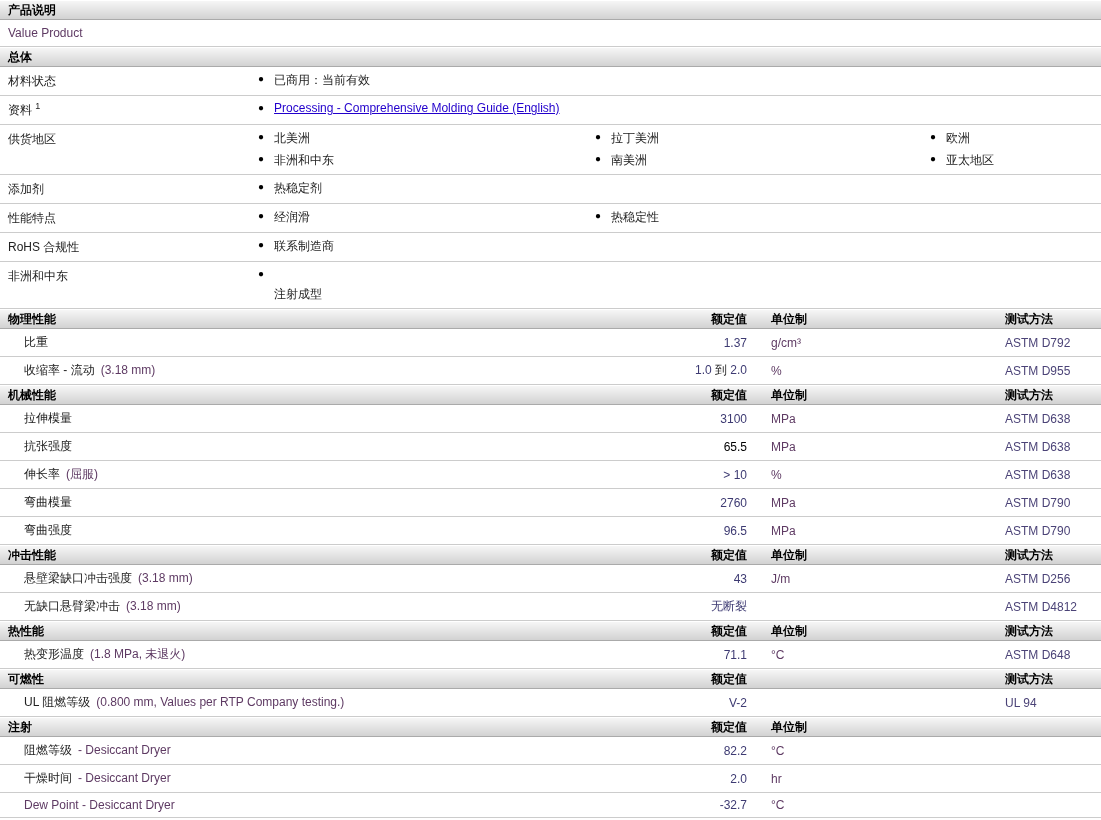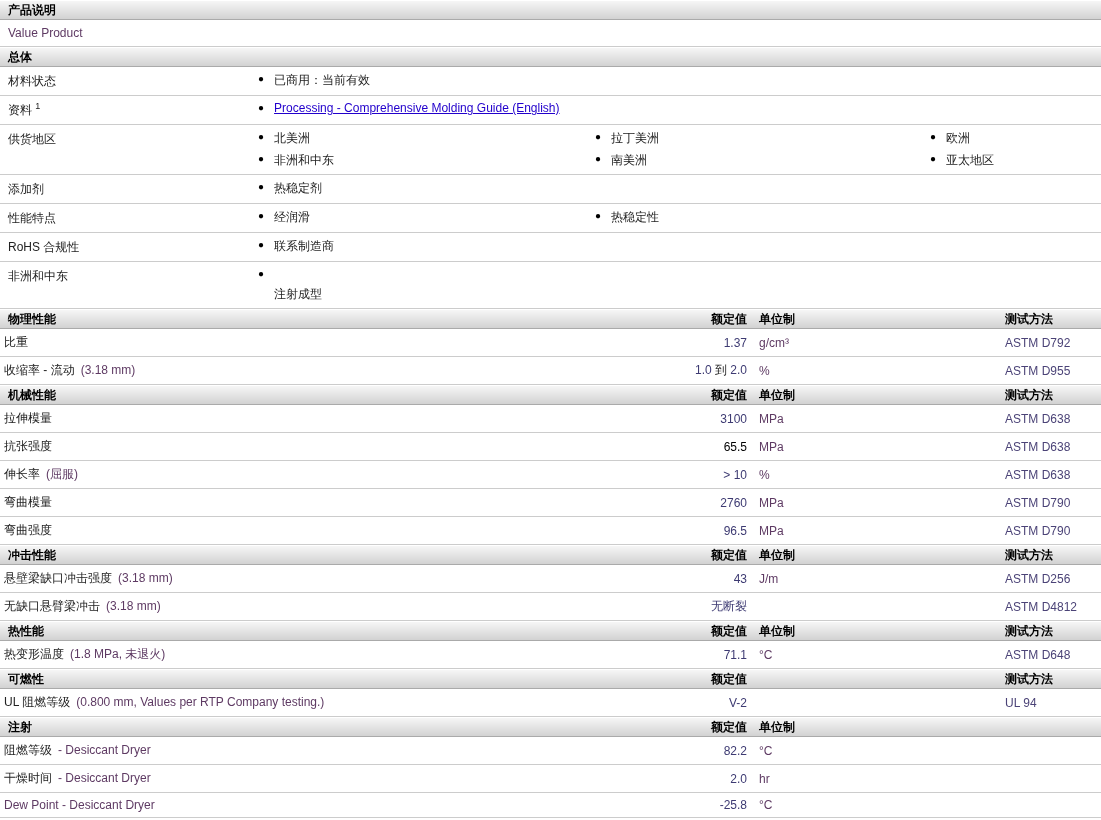--- a/index.html
+++ b/index.html
@@ -22,33 +22,33 @@
     align-items:center;
     font-weight:bold;
     color:#000000;
   }
   .bar.simple{grid-template-columns:1fr;}
   .bar .bar-title{padding-left:8px;white-space:nowrap;}
 
   
   .pgrid{grid-template-columns:600px 147px 250px 104px;}
   .cell-value{text-align:right;white-space:nowrap;}
-  .cell-unit{padding-left:12px;white-space:nowrap;}
+  .cell-unit{padding-left:24px;white-space:nowrap;}
   .cell-test{padding-left:8px;white-space:nowrap;}
 
   
   .prow{
     display:grid;
     grid-template-columns:600px 147px 250px 104px;
     align-items:center;
     border-bottom:1px solid #cccccc;
     padding:5px 0 5px 0;
     background:#ffffff;
   }
-  .prow .lbl{padding-left:4px;}
+  .prow .lbl{padding-left:24px;}
   .cond{margin-left:6px;text-align:center;}
   .to-word{color:#222222;}
 
   
   .grow{
     display:grid;
     grid-template-columns:250px 337px 335px auto;
     border-bottom:1px solid #cccccc;
     padding:5px 0 5px 0;
     align-items:start;
@@ -293,21 +293,21 @@
       <div class="cell-test" style="color: rgb(75, 67, 119);"></div>
     </div>
     <div class="prow">
       <div class="lbl"><span style="color: rgb(34, 34, 34);">干燥时间</span><span class="cond" style="color: rgb(94, 58, 99);">- Desiccant Dryer</span></div>
       <div class="cell-value"><span style="color: rgb(61, 58, 114);">2.0</span></div>
       <div class="cell-unit" style="color: rgb(94, 58, 99);">hr</div>
       <div class="cell-test" style="color: rgb(75, 67, 119);"></div>
     </div>
     <div class="prow">
       <div class="lbl"><span style="color: rgb(94, 58, 99);">Dew Point - Desiccant Dryer</span></div>
-      <div class="cell-value"><span style="color: rgb(61, 58, 114);">-25.8</span></div>
+      <div class="cell-value"><span style="color: rgb(61, 58, 114);">-32.7</span></div>
       <div class="cell-unit" style="color: rgb(94, 58, 99);">°C</div>
       <div class="cell-test" style="color: rgb(75, 67, 119);"></div>
     </div>
     <div class="prow">
       <div class="lbl"><span style="color: rgb(34, 34, 34);">建议的最大水分含量</span></div>
       <div class="cell-value"><span style="color: rgb(61, 58, 114);">0.20</span></div>
       <div class="cell-unit" style="color: rgb(94, 58, 99);">%</div>
       <div class="cell-test" style="color: rgb(75, 67, 119);"></div>
     </div>
   </div>

